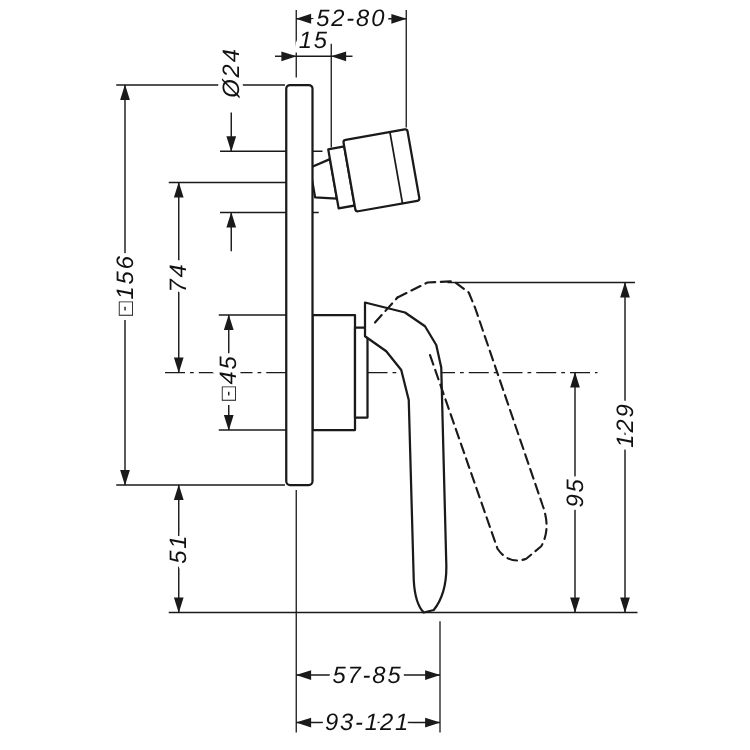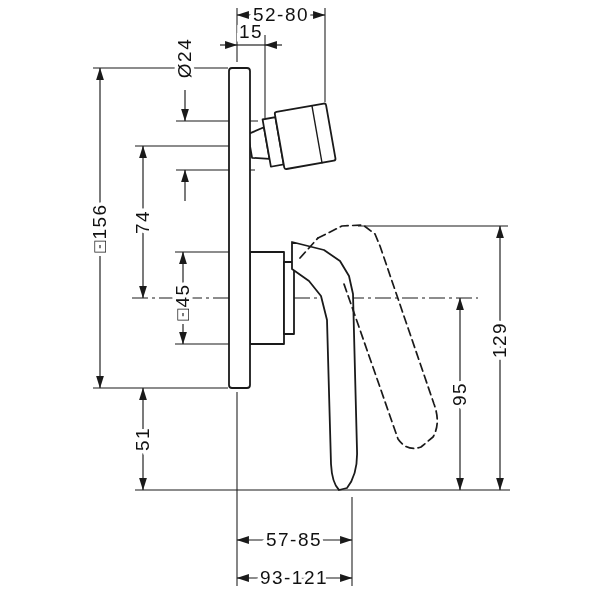--- a/index.html
+++ b/index.html
@@ -1,16 +1,16 @@
 <!DOCTYPE html>
 <html><head>
 <meta charset="utf-8">
 <style>
   html,body{margin:0;padding:0;background:#ffffff;}
-  .stage{position:relative;width:600px;height:600px;background:#ffffff;overflow:hidden;}
+  .stage{position:relative;width:600px;height:600px;background:#ffffff;overflow:hidden;font-style:italic;}
   svg{display:block;}
   .ext{stroke:#1a1a1a;stroke-width:1.05;fill:none;}
   .dim{stroke:#1a1a1a;stroke-width:1.15;fill:none;}
   .cl{stroke:#1a1a1a;stroke-width:1;fill:none;stroke-dasharray:16 4 3 4;}
   .part{stroke:#1a1a1a;stroke-width:1.8;fill:#ffffff;stroke-linejoin:round;stroke-linecap:round;}
   .part-line{stroke:#1a1a1a;stroke-width:1.4;fill:none;stroke-linecap:round;}
   .dashed{stroke:#1a1a1a;stroke-width:1.7;fill:none;stroke-dasharray:8 4.5;stroke-linejoin:round;stroke-linecap:round;}
   .dim-text{
     font-family:"Liberation Sans","DejaVu Sans",sans-serif;
     font-size:19px;

